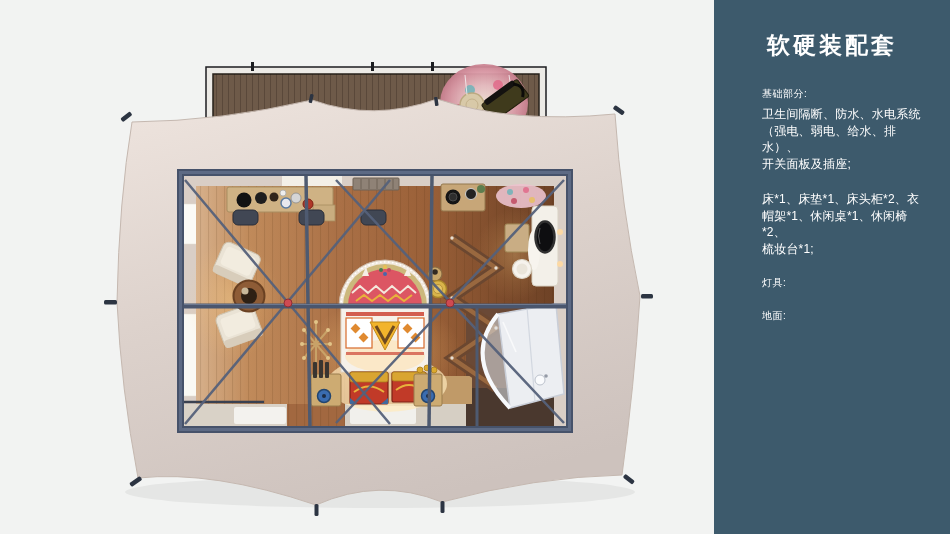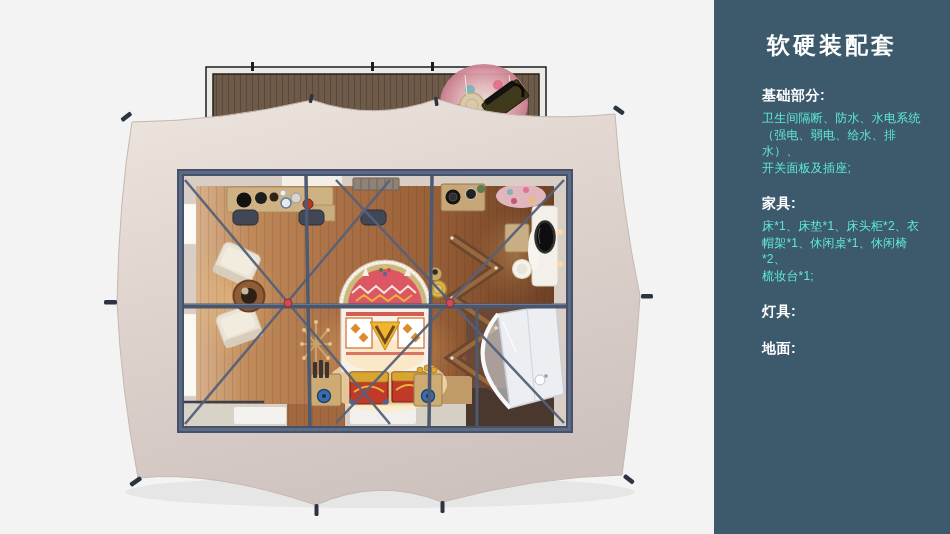--- a/index.html
+++ b/index.html
@@ -15,25 +15,25 @@
     position:absolute;left:714px;top:0;width:236px;height:534px;
     background:#3d5a6c;color:#ffffff;
   }
   .sidebar-title{
     margin-top:30px;text-align:center;
     font-size:23px;font-weight:bold;letter-spacing:3px;
   }
   .sections{padding:26px 20px 0 48px;}
   .section{margin-bottom:19px;}
   .section h3{
-    margin:0 0 5px 0;font-size:14px;font-weight:bold;letter-spacing:0.5px;
+    margin:0 0 5px 0;font-size:10px;font-weight:normal;letter-spacing:0.5px;
   }
   .section p{
     margin:0;font-size:12px;line-height:16.5px;letter-spacing:0.2px;
-    white-space:pre-line;color:#5eead4;
+    white-space:pre-line;color:#ffffff;
   }
 </style>
 </head>
 <body style="background: rgb(242, 243, 242);">
 
 <div class="stage">
 
   <div class="plan">
   <svg width="714" height="534" viewBox="0 0 714 534" xmlns="http://www.w3.org/2000/svg">
     <defs>
@@ -329,21 +329,20 @@
   <div class="sidebar" style="background: rgb(61, 90, 108); color: rgb(255, 255, 255);">
     <div class="sidebar-title">软硬装配套</div>
     <div class="sections">
       <div class="section">
         <h3>基础部分:</h3>
         <p>卫生间隔断、防水、水电系统
 （强电、弱电、给水、排水）、
 开关面板及插座;</p>
       </div>
       <div class="section">
-        <h3>家具:</h3>
         <p>床*1、床垫*1、床头柜*2、衣
 帽架*1、休闲桌*1、休闲椅*2、
 梳妆台*1;</p>
       </div>
       <div class="section">
         <h3>灯具:</h3>
       </div>
       <div class="section">
         <h3>地面:</h3>
       </div>

